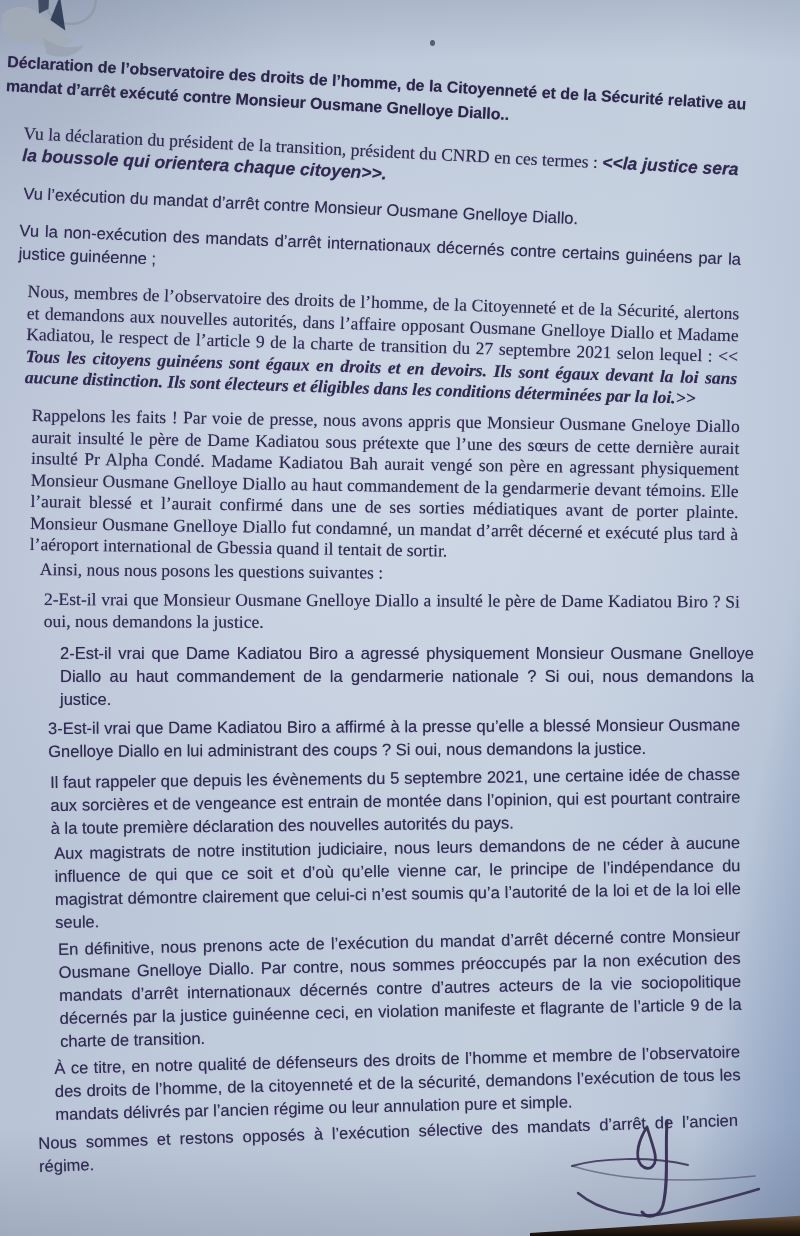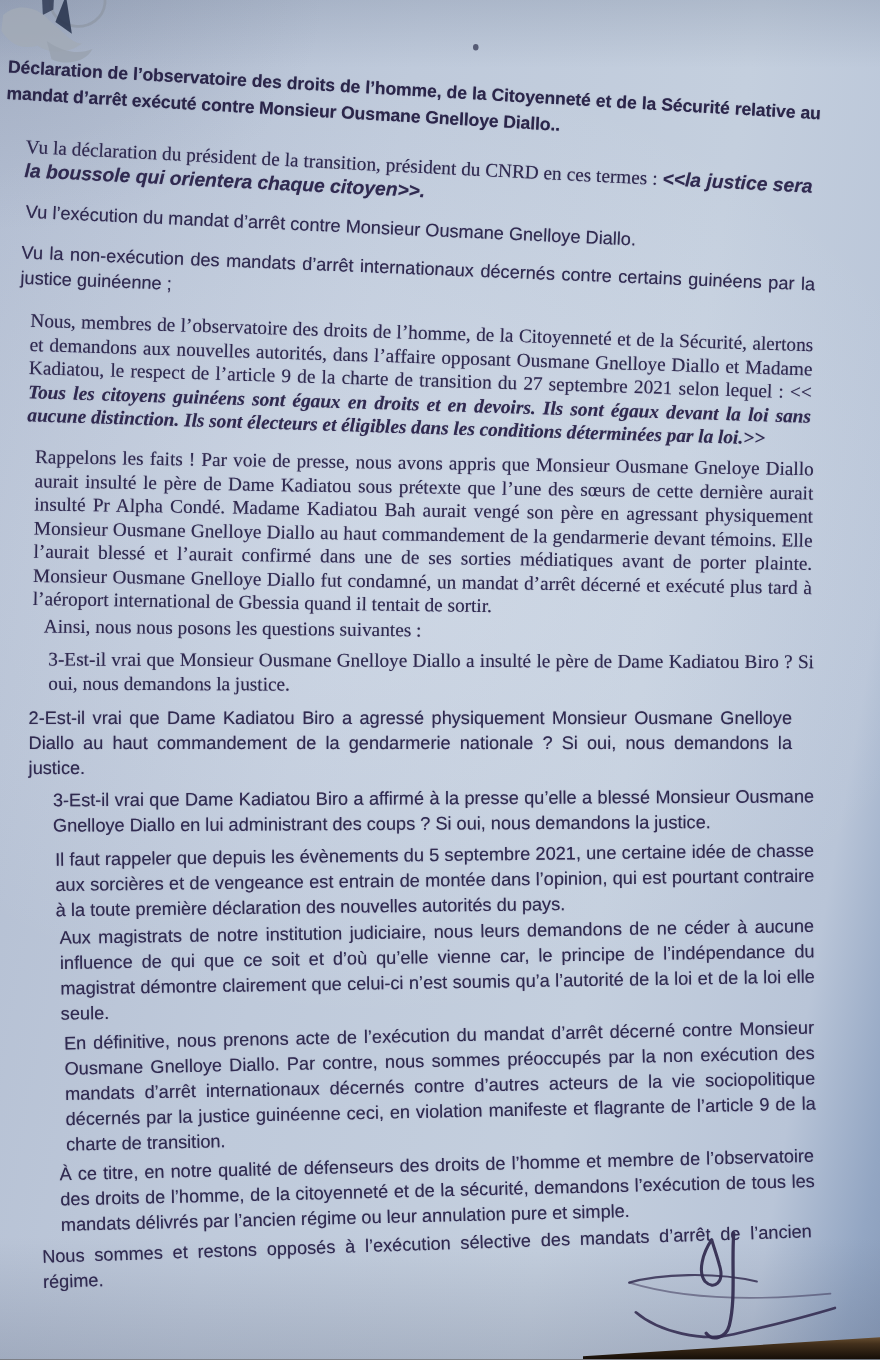--- a/index.html
+++ b/index.html
@@ -55,23 +55,23 @@
     <p class="sans" style="margin-top:16px;margin-left:16px;width:716px;transform:rotate(2.6deg);"><span>Vu l’exécution du mandat d’arrêt contre Monsieur Ousmane Gnelloye Diallo.</span></p>
 
     <p class="sans" style="margin-top:14px;margin-left:12px;width:722px;transform:rotate(2.3deg);"><span>Vu la non-exécution des mandats d’arrêt internationaux décernés contre certains guinéens par la justice guinéenne ;</span></p>
 
     <p class="serif" style="margin-top:16px;margin-left:20px;width:712px;transform:rotate(1.8deg);"><span>Nous, membres de l’observatoire des droits de l’homme, de la Citoyenneté et de la Sécurité, alertons et demandons aux nouvelles autorités, dans l’affaire opposant Ousmane Gnelloye Diallo et Madame Kadiatou, le respect de l’article 9 de la charte de transition du 27 septembre 2021 selon lequel : &lt;&lt; </span><span class="qf">Tous les citoyens guinéens sont égaux en droits et en devoirs. Ils sont égaux devant la loi sans aucune distinction. Ils sont électeurs et éligibles dans les conditions déterminées par la loi.&gt;&gt;</span></p>
 
     <p class="serif" style="margin-top:16px;margin-left:24px;width:708px;transform:rotate(0.9deg);"><span>Rappelons les faits ! Par voie de presse, nous avons appris que Monsieur Ousmane Gneloye Diallo aurait insulté le père de Dame Kadiatou sous prétexte que l’une des sœurs de cette dernière aurait insulté Pr Alpha Condé. Madame Kadiatou Bah aurait vengé son père en agressant physiquement Monsieur Ousmane Gnelloye Diallo au haut commandement de la gendarmerie devant témoins. Elle l’aurait blessé et l’aurait confirmé dans une de ses sorties médiatiques avant de porter plainte. Monsieur Ousmane Gnelloye Diallo fut condamné, un mandat d’arrêt décerné et exécuté plus tard à l’aéroport international de Gbessia quand il tentait de sortir.</span></p>
 
     <p class="serif" style="margin-top:4px;margin-left:32px;width:700px;transform:rotate(0.6deg);"><span>Ainsi, nous nous posons les questions suivantes :</span></p>
 
-    <p class="serif" style="margin-top:8px;margin-left:36px;width:696px;transform:rotate(0.2deg);"><span>3-Est-il vrai que Monsieur Ousmane Gnelloye Diallo a insulté le père de Dame Kadiatou Biro ? Si oui, nous demandons la justice.</span></p>
+    <p class="serif" style="margin-top:8px;margin-left:36px;width:696px;transform:rotate(0.2deg);"><span>2-Est-il vrai que Monsieur Ousmane Gnelloye Diallo a insulté le père de Dame Kadiatou Biro ? Si oui, nous demandons la justice.</span></p>
 
-    <p class="sans" style="margin-top:10px;margin-left:18px;width:694px;transform:rotate(0deg);"><span>2-Est-il vrai que Dame Kadiatou Biro a agressé physiquement Monsieur Ousmane Gnelloye Diallo au haut commandement de la gendarmerie nationale ? Si oui, nous demandons la justice.</span></p>
+    <p class="sans" style="margin-top:10px;margin-left:52px;width:694px;transform:rotate(0deg);"><span>2-Est-il vrai que Dame Kadiatou Biro a agressé physiquement Monsieur Ousmane Gnelloye Diallo au haut commandement de la gendarmerie nationale ? Si oui, nous demandons la justice.</span></p>
 
     <p class="sans" style="margin-top:6px;margin-left:40px;width:692px;transform:rotate(-0.3deg);"><span>3-Est-il vrai que Dame Kadiatou Biro a affirmé à la presse qu’elle a blessé Monsieur Ousmane Gnelloye Diallo en lui administrant des coups ? Si oui, nous demandons la justice.</span></p>
 
     <p class="sans" style="margin-top:8px;margin-left:42px;width:690px;transform:rotate(-0.7deg);"><span>Il faut rappeler que depuis les évènements du 5 septembre 2021, une certaine idée de chasse aux sorcières et de vengeance est entrain de montée dans l’opinion, qui est pourtant contraire à la toute première déclaration des nouvelles autorités du pays.</span></p>
 
     <p class="sans" style="margin-top:2px;margin-left:46px;width:686px;transform:rotate(-0.9deg);"><span>Aux magistrats de notre institution judiciaire, nous leurs demandons de ne céder à aucune influence de qui que ce soit et d’où qu’elle vienne car, le principe de l’indépendance du magistrat démontre clairement que celui-ci n’est soumis qu’a l’autorité de la loi et de la loi elle seule.</span></p>
 
     <p class="sans" style="margin-top:4px;margin-left:50px;width:682px;transform:rotate(-1.2deg);"><span>En définitive, nous prenons acte de l’exécution du mandat d’arrêt décerné contre Monsieur Ousmane Gnelloye Diallo.  Par contre, nous sommes préoccupés par la non exécution des mandats d’arrêt internationaux  décernés contre d’autres acteurs de la vie sociopolitique décernés par la justice guinéenne ceci, en violation manifeste et flagrante de l’article 9 de la charte de transition.</span></p>
 
     <p class="sans" style="margin-top:4px;margin-left:46px;width:686px;transform:rotate(-1.4deg);"><span>À ce titre, en notre qualité de défenseurs des droits de l’homme et membre de l’observatoire des droits de l’homme, de la citoyenneté et de la sécurité, demandons l’exécution de tous les mandats délivrés par l’ancien régime ou leur annulation pure et simple.</span></p>

